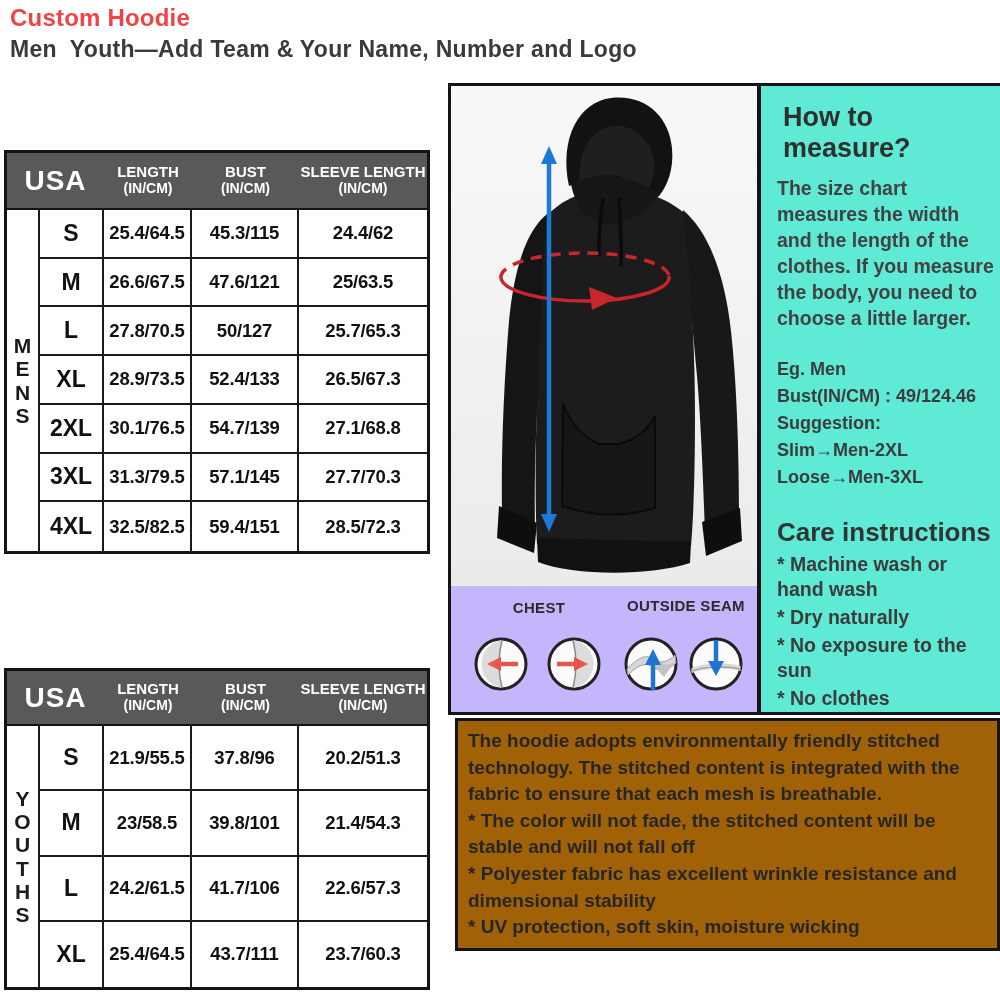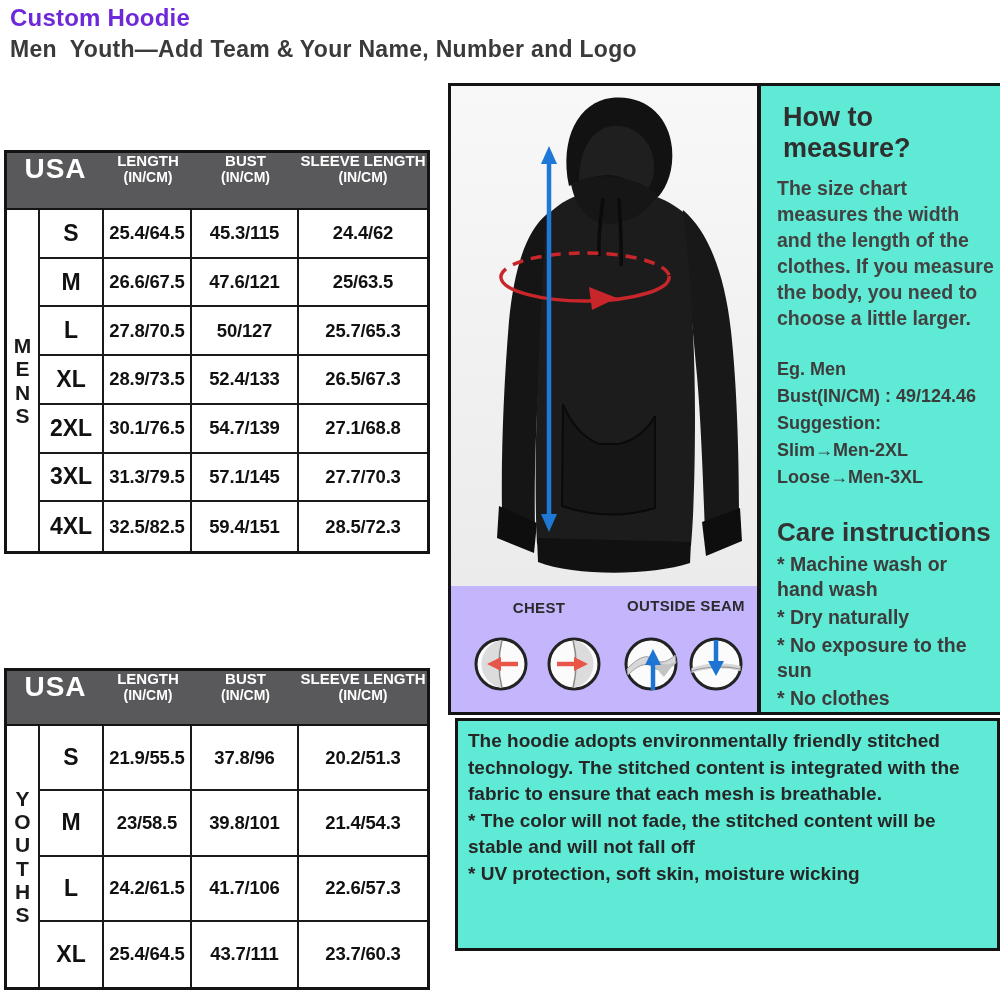--- a/index.html
+++ b/index.html
@@ -3,36 +3,36 @@
 <meta charset="utf-8">
 <style>
   html,body{margin:0;padding:0;}
   body{
     width:1000px;height:1000px;position:relative;background:#ffffff;
     font-family:"Liberation Sans",sans-serif;color:#222;overflow:hidden;
   }
   .abs{position:absolute;}
 
   
-  .page-title{left:10px;top:4px;font-size:24px;font-weight:bold;color:#6d28d9;letter-spacing:.2px;}
+  .page-title{left:10px;top:4px;font-size:24px;font-weight:bold;color:#ef4444;letter-spacing:.2px;}
   .page-subtitle{left:10px;top:36px;font-size:23px;font-weight:bold;color:#3a3a3a;letter-spacing:.3px;white-space:pre;}
 
   
   .size-table{
     display:grid;background:#fff;border:3px solid #141414;box-sizing:border-box;
   }
   .mens{left:4px;top:150px;width:426px;height:404px;
     grid-template-columns:33px 64px 88px 107px 128px;
     grid-template-rows:57px repeat(7,1fr);}
   .youths{left:4px;top:668px;width:426px;height:322px;
     grid-template-columns:33px 64px 88px 107px 128px;
     grid-template-rows:55px repeat(4,1fr);}
   .th{
     background:#59595b;color:#fff;display:flex;flex-direction:column;
-    align-items:center;border-bottom:2px solid #141414;
+    align-items:center;justify-content:center;border-bottom:2px solid #141414;
     font-weight:bold;line-height:1.12;text-align:center;
   }
   .th-usa{grid-column:1 / 3;font-size:28px;letter-spacing:1px;}
   .th-line{font-size:15px;}
   .th-unit{font-size:14px;}
   .vlabel{
     grid-column:1;display:flex;flex-direction:column;align-items:center;justify-content:center;
     font-weight:bold;font-size:21px;line-height:1.1;color:#1a1a1a;border-right:2px solid #1a1a1a;
   }
   .mens .vlabel{grid-row:2 / 9;}
@@ -71,21 +71,21 @@
   .measure-title{font-size:27px;font-weight:bold;color:#2f2f2f;margin:2px 0 0 6px;}
   .measure-body{font-size:19.5px;font-weight:bold;color:#424242;line-height:1.33;margin-top:12px;width:220px;}
   .example-block{margin-top:24px;font-size:18px;font-weight:bold;color:#3c3c3c;line-height:1.5;}
   .care-title{margin-top:26px;font-size:26px;font-weight:bold;color:#333;}
   .care-list{margin-top:4px;font-size:19.5px;font-weight:bold;color:#3c3c3c;line-height:1.32;width:222px;}
   .care-list div{margin:2px 0;}
 
   
   .desc-box{
     left:455px;top:718px;width:545px;height:233px;box-sizing:border-box;
-    border:3px solid #141414;padding:7px 10px;background:#5eead4;
+    border:3px solid #141414;padding:7px 10px;background:#a16207;
     font-size:19px;font-weight:bold;color:#262626;line-height:1.4;
   }
   .desc-box p{margin:0;}
 </style>
 </head>
 <body>
 
 <div class="abs page-title">Custom Hoodie</div>
 <div class="abs page-subtitle">Men  Youth—Add Team &amp; Your Name, Number and Logo</div>
 
@@ -288,14 +288,15 @@
     <div>* Dry naturally</div>
     <div>* No exposure to the sun</div>
     <div>* No clothes</div>
     <div>* No bleaching is allowed</div>
   </div>
 </div>
 
 <div class="abs desc-box">
   <p>The hoodie adopts environmentally friendly stitched technology. The stitched content is integrated with the fabric to ensure that each mesh is breathable.</p>
   <p>* The color will not fade, the stitched content will be stable and will not fall off</p>
+  <p>* Polyester fabric has excellent wrinkle resistance and dimensional stability</p>
   <p>* UV protection, soft skin, moisture wicking</p>
 </div>
 
 </body></html>

